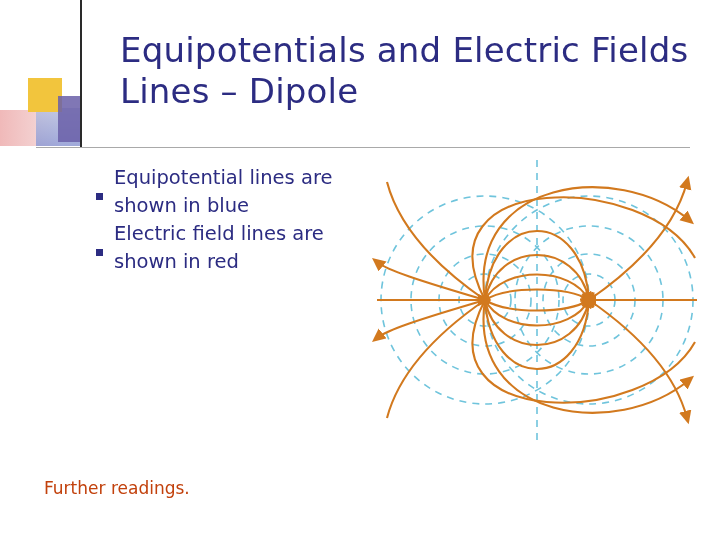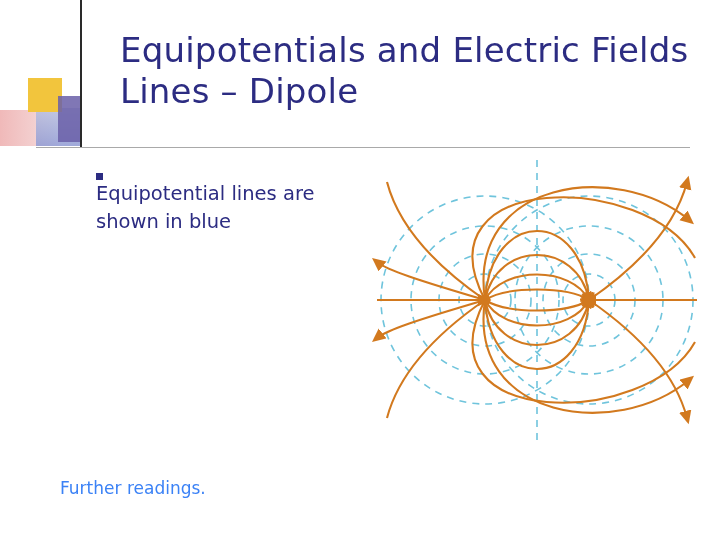--- a/index.html
+++ b/index.html
@@ -94,45 +94,44 @@
     position: absolute;
     left: 96px;
     top: 164px;
     width: 280px;
     color: #2c2c82;
     font-size: 19.5px;
     line-height: 1.42;
   }
   .bullet-row {
     display: flex;
-    align-items: flex-start;
+    align-items: center;
     margin-bottom: 1px;
-    flex-direction: column;
   }
   .bullet-mark {
     flex: 0 0 auto;
     width: 18px;
     padding-top: 9px;
   }
   .bullet-mark i {
     display: block;
     width: 7px;
     height: 7px;
     background: #2c2c82;
   }
   .bullet-text {
     flex: 1 1 auto;
   }
 
   
   .further {
     position: absolute;
-    left: 60px;
+    left: 44px;
     top: 478px;
-    color: #3b82f6;
+    color: #c2410c;
     font-size: 17px;
   }
 
   
   .figure {
     position: absolute;
     left: 372px;
     top: 150px;
     width: 330px;
     height: 300px;
@@ -155,20 +154,26 @@
 <div class="title">Equipotentials and Electric Fields Lines – Dipole</div>
 
 <div class="rule"></div>
 
 <div class="bullets">
   <div class="bullet-row">
     <span class="bullet-mark">
         <i></i>
       </span>
     <span class="bullet-text">Equipotential lines are shown in blue</span>
+  </div>
+  <div class="bullet-row">
+    <span class="bullet-mark">
+        <i></i>
+      </span>
+    <span class="bullet-text">Electric field lines are shown in red</span>
   </div>
 </div>
 
 <div class="further">Further readings.</div>
 
 <div class="figure">
   <svg width="330" height="300" viewBox="-165 -150 330 300" xmlns="http://www.w3.org/2000/svg">
     <defs>
       <marker id="arrHead" markerWidth="7" markerHeight="7" refX="3.4" refY="3" orient="auto">
         <path d="M0,0 L6.5,3 L0,6 z" fill="#D2791E"></path>

